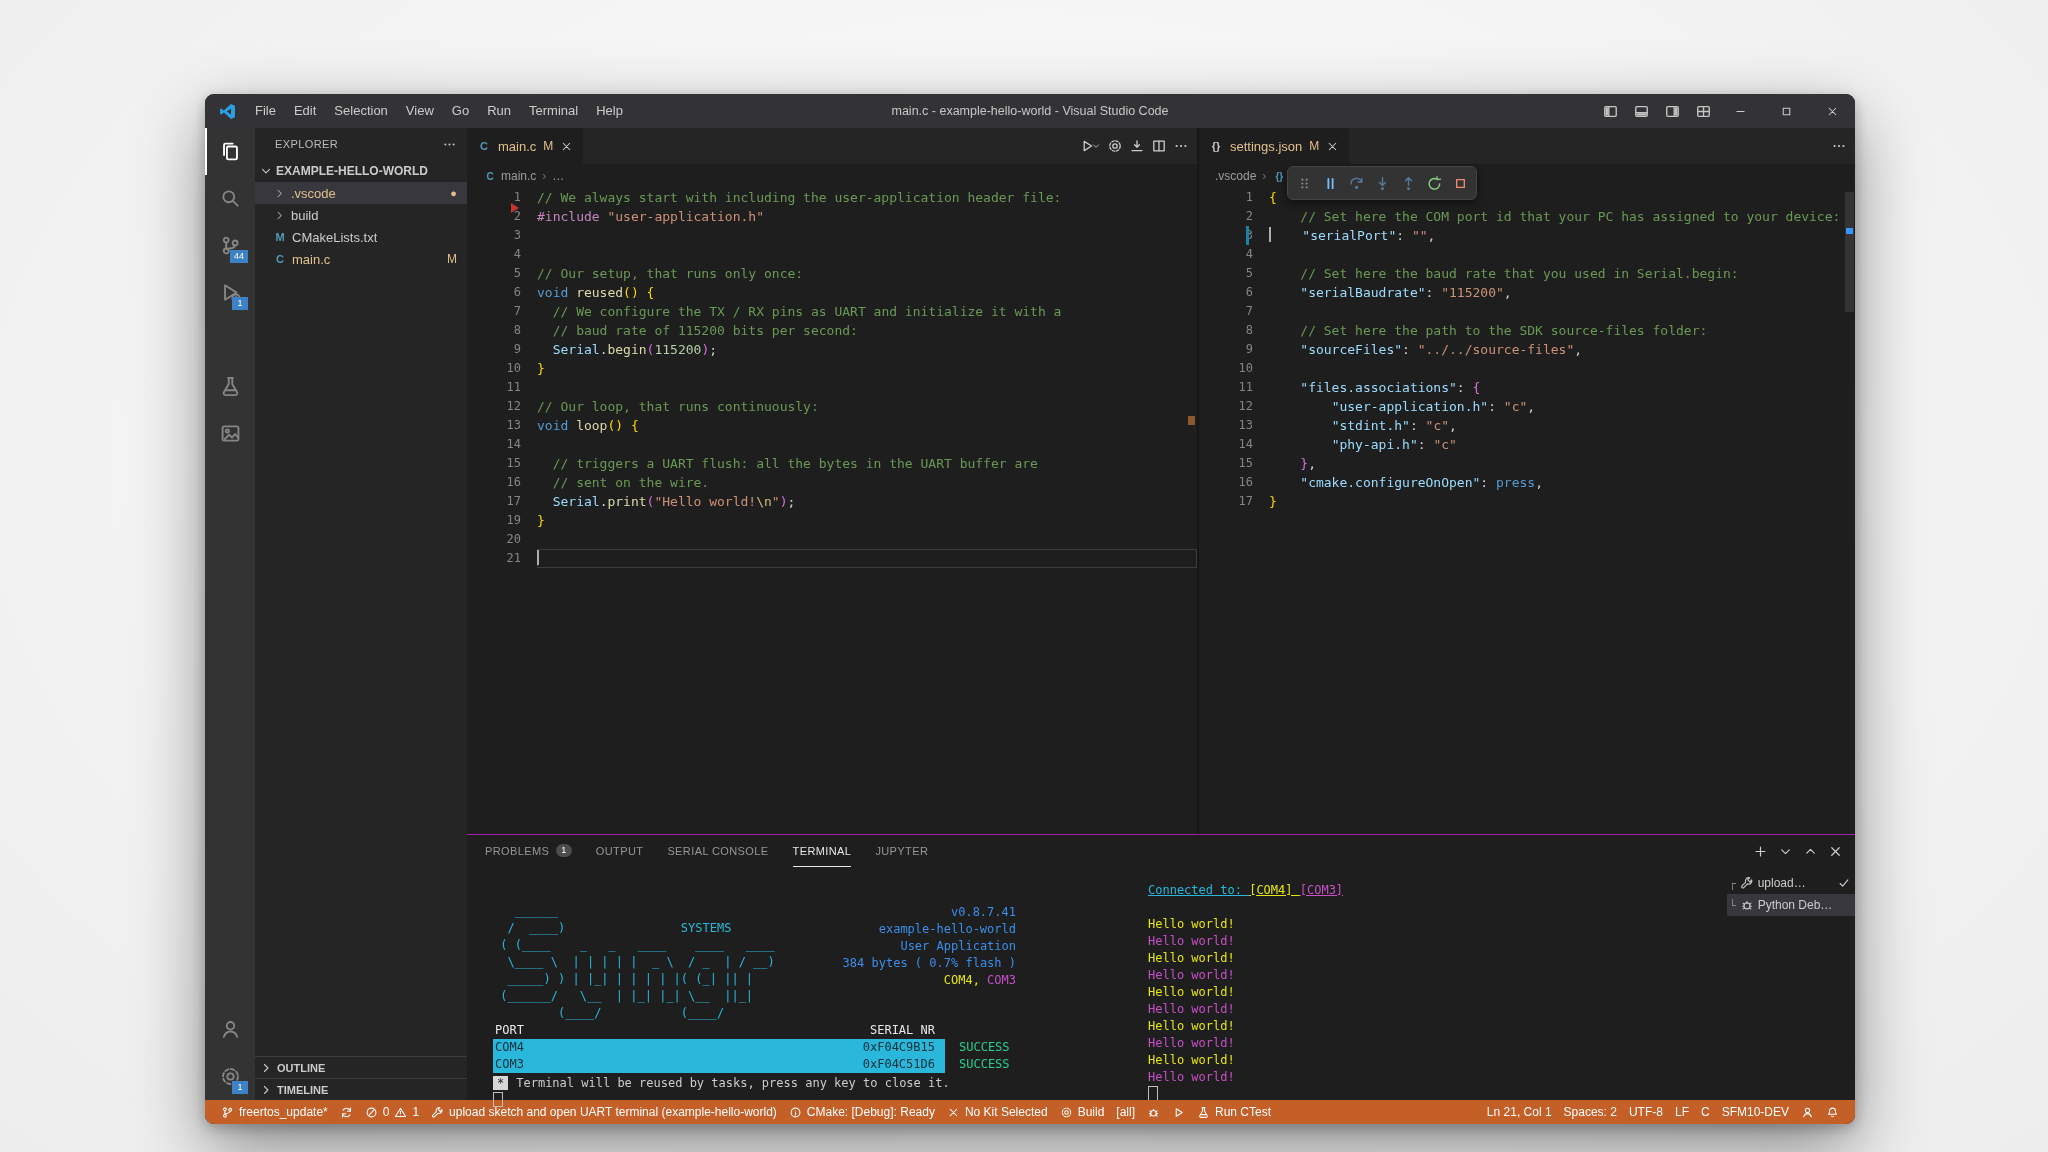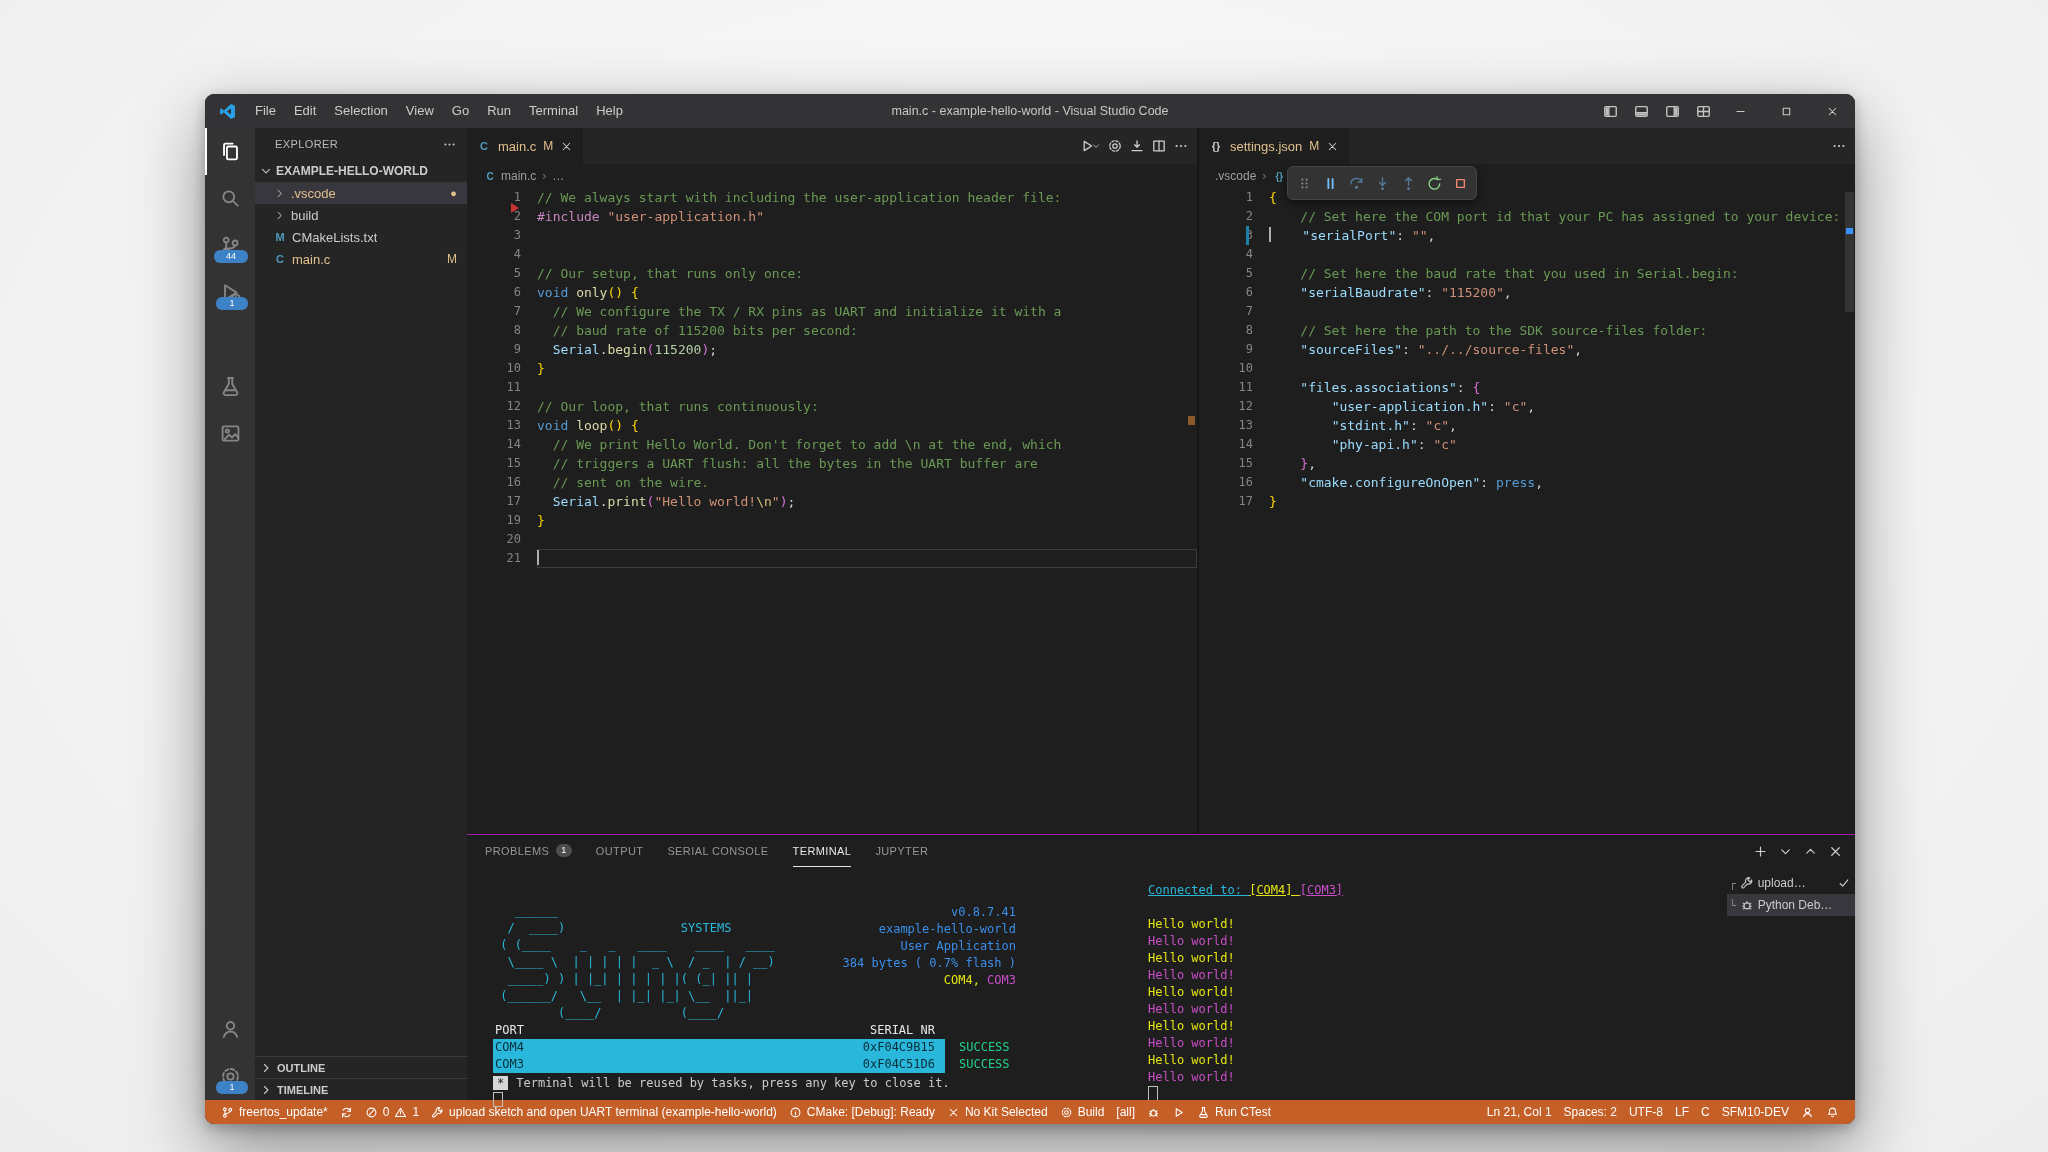--- a/index.html
+++ b/index.html
@@ -16,21 +16,21 @@
   .titleicons .ic{width:17px;height:17px;color:#c5c5c5;margin:0 5px;}
   .winctl{display:flex;height:34px;}
   .wbtn{width:46px;height:34px;display:flex;align-items:center;justify-content:center;color:#cccccc;}
   .wbtn .ic{width:13px;height:13px;}
   
   .wbody{display:flex;height:972px;flex:none;}
   .activitybar{width:50px;background:#333333;display:flex;flex-direction:column;align-items:center;flex:none;}
   .abi{width:50px;height:47px;display:flex;align-items:center;justify-content:center;color:#868686;position:relative;}
   .abi.active{color:#ffffff;box-shadow:inset 2px 0 0 #ffffff;}
   .abi .ic{width:23px;height:23px;}
-  .abi .abbadge{position:absolute;right:7px;bottom:6px;background:var(--c-badge,#3d82c6);color:#fff;font-size:9px;line-height:1;border-radius:6px;padding:2px 12px;min-width:8px;text-align:center;}
+  .abi .abbadge{position:absolute;right:7px;bottom:6px;background:var(--c-badge,#3d82c6);color:#fff;font-size:9px;line-height:1;border-radius:0;padding:2px 4px;min-width:8px;text-align:center;}
   .abspace{margin-top:auto;}
   
   .sidebar{width:212px;background:#252526;color:#cccccc;display:flex;flex-direction:column;flex:none;}
   .sbheader{height:32px;display:flex;align-items:center;padding:0 10px 0 20px;font-size:11px;letter-spacing:.4px;color:#bbbbbb;}
   .sbheader .ic{width:15px;height:15px;margin-left:auto;color:#c5c5c5;}
   .rootrow{height:22px;display:flex;align-items:center;gap:3px;padding-left:4px;font-size:12px;font-weight:bold;color:#cccccc;}
   .rootrow .ic{width:14px;height:14px;color:#c5c5c5;}
   .frow{height:22px;display:flex;align-items:center;gap:5px;padding:0 10px 0 18px;font-size:13px;color:#cccccc;}
   .frow.sel{background:#37373d;}
   .frow .ic{width:13px;height:13px;color:#aaa;flex:none;}
@@ -443,21 +443,21 @@
                 <div class="cline">
                   <span class="ln">4</span>
                   <span class="lc"></span>
                 </div>
                 <div class="cline">
                   <span class="ln">5</span>
                   <span class="lc"><span class="t-cmt">// Our setup, that runs only once:</span></span>
                 </div>
                 <div class="cline">
                   <span class="ln">6</span>
-                  <span class="lc"><span class="t-kw">void</span><span class="t-pl"> </span><span class="t-fn">only</span><span class="t-br">()</span><span class="t-pl"> </span><span class="t-br">{</span></span>
+                  <span class="lc"><span class="t-kw">void</span><span class="t-pl"> </span><span class="t-fn">reused</span><span class="t-br">()</span><span class="t-pl"> </span><span class="t-br">{</span></span>
                 </div>
                 <div class="cline">
                   <span class="ln">7</span>
                   <span class="lc"><span class="t-pl">  </span><span class="t-cmt">// We configure the TX / RX pins as UART and initialize it with a</span></span>
                 </div>
                 <div class="cline">
                   <span class="ln">8</span>
                   <span class="lc"><span class="t-pl">  </span><span class="t-cmt">// baud rate of 115200 bits per second:</span></span>
                 </div>
                 <div class="cline">
@@ -475,21 +475,20 @@
                 <div class="cline">
                   <span class="ln">12</span>
                   <span class="lc"><span class="t-cmt">// Our loop, that runs continuously:</span></span>
                 </div>
                 <div class="cline">
                   <span class="ln">13</span>
                   <span class="lc"><span class="t-kw">void</span><span class="t-pl"> </span><span class="t-fn">loop</span><span class="t-br">()</span><span class="t-pl"> </span><span class="t-br">{</span></span>
                 </div>
                 <div class="cline">
                   <span class="ln">14</span>
-                  <span class="lc"><span class="t-pl">  </span><span class="t-cmt">// We print Hello World. Don't forget to add \n at the end, which</span></span>
                 </div>
                 <div class="cline">
                   <span class="ln">15</span>
                   <span class="lc"><span class="t-pl">  </span><span class="t-cmt">// triggers a UART flush: all the bytes in the UART buffer are</span></span>
                 </div>
                 <div class="cline">
                   <span class="ln">16</span>
                   <span class="lc"><span class="t-pl">  </span><span class="t-cmt">// sent on the wire.</span></span>
                 </div>
                 <div class="cline">

